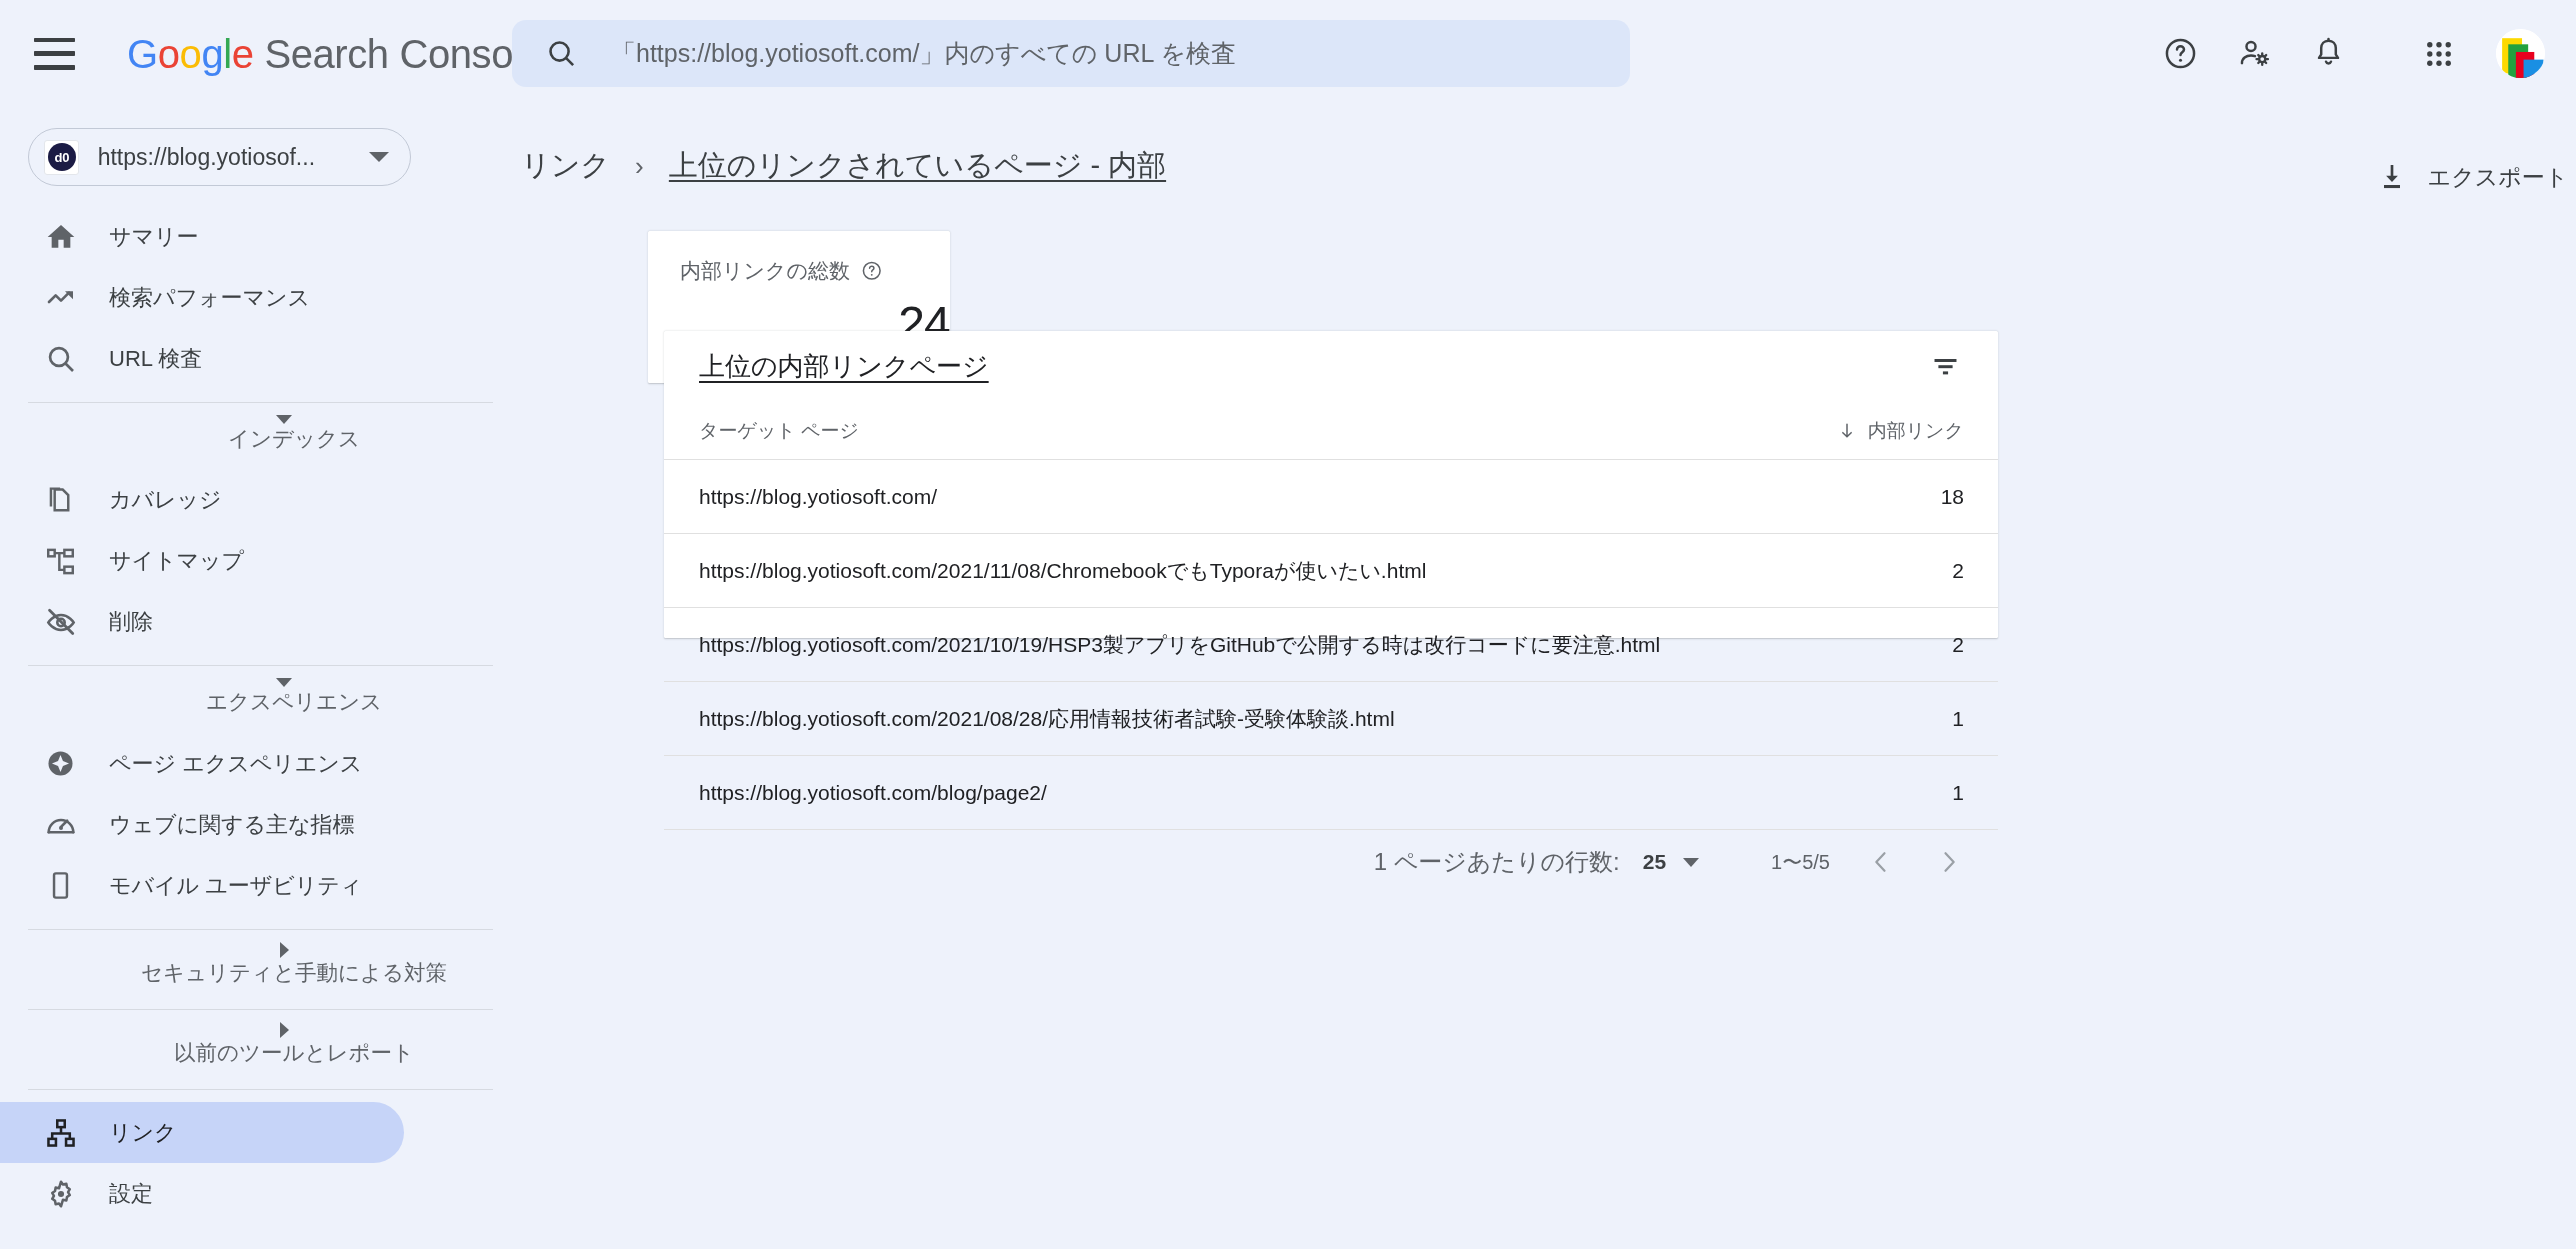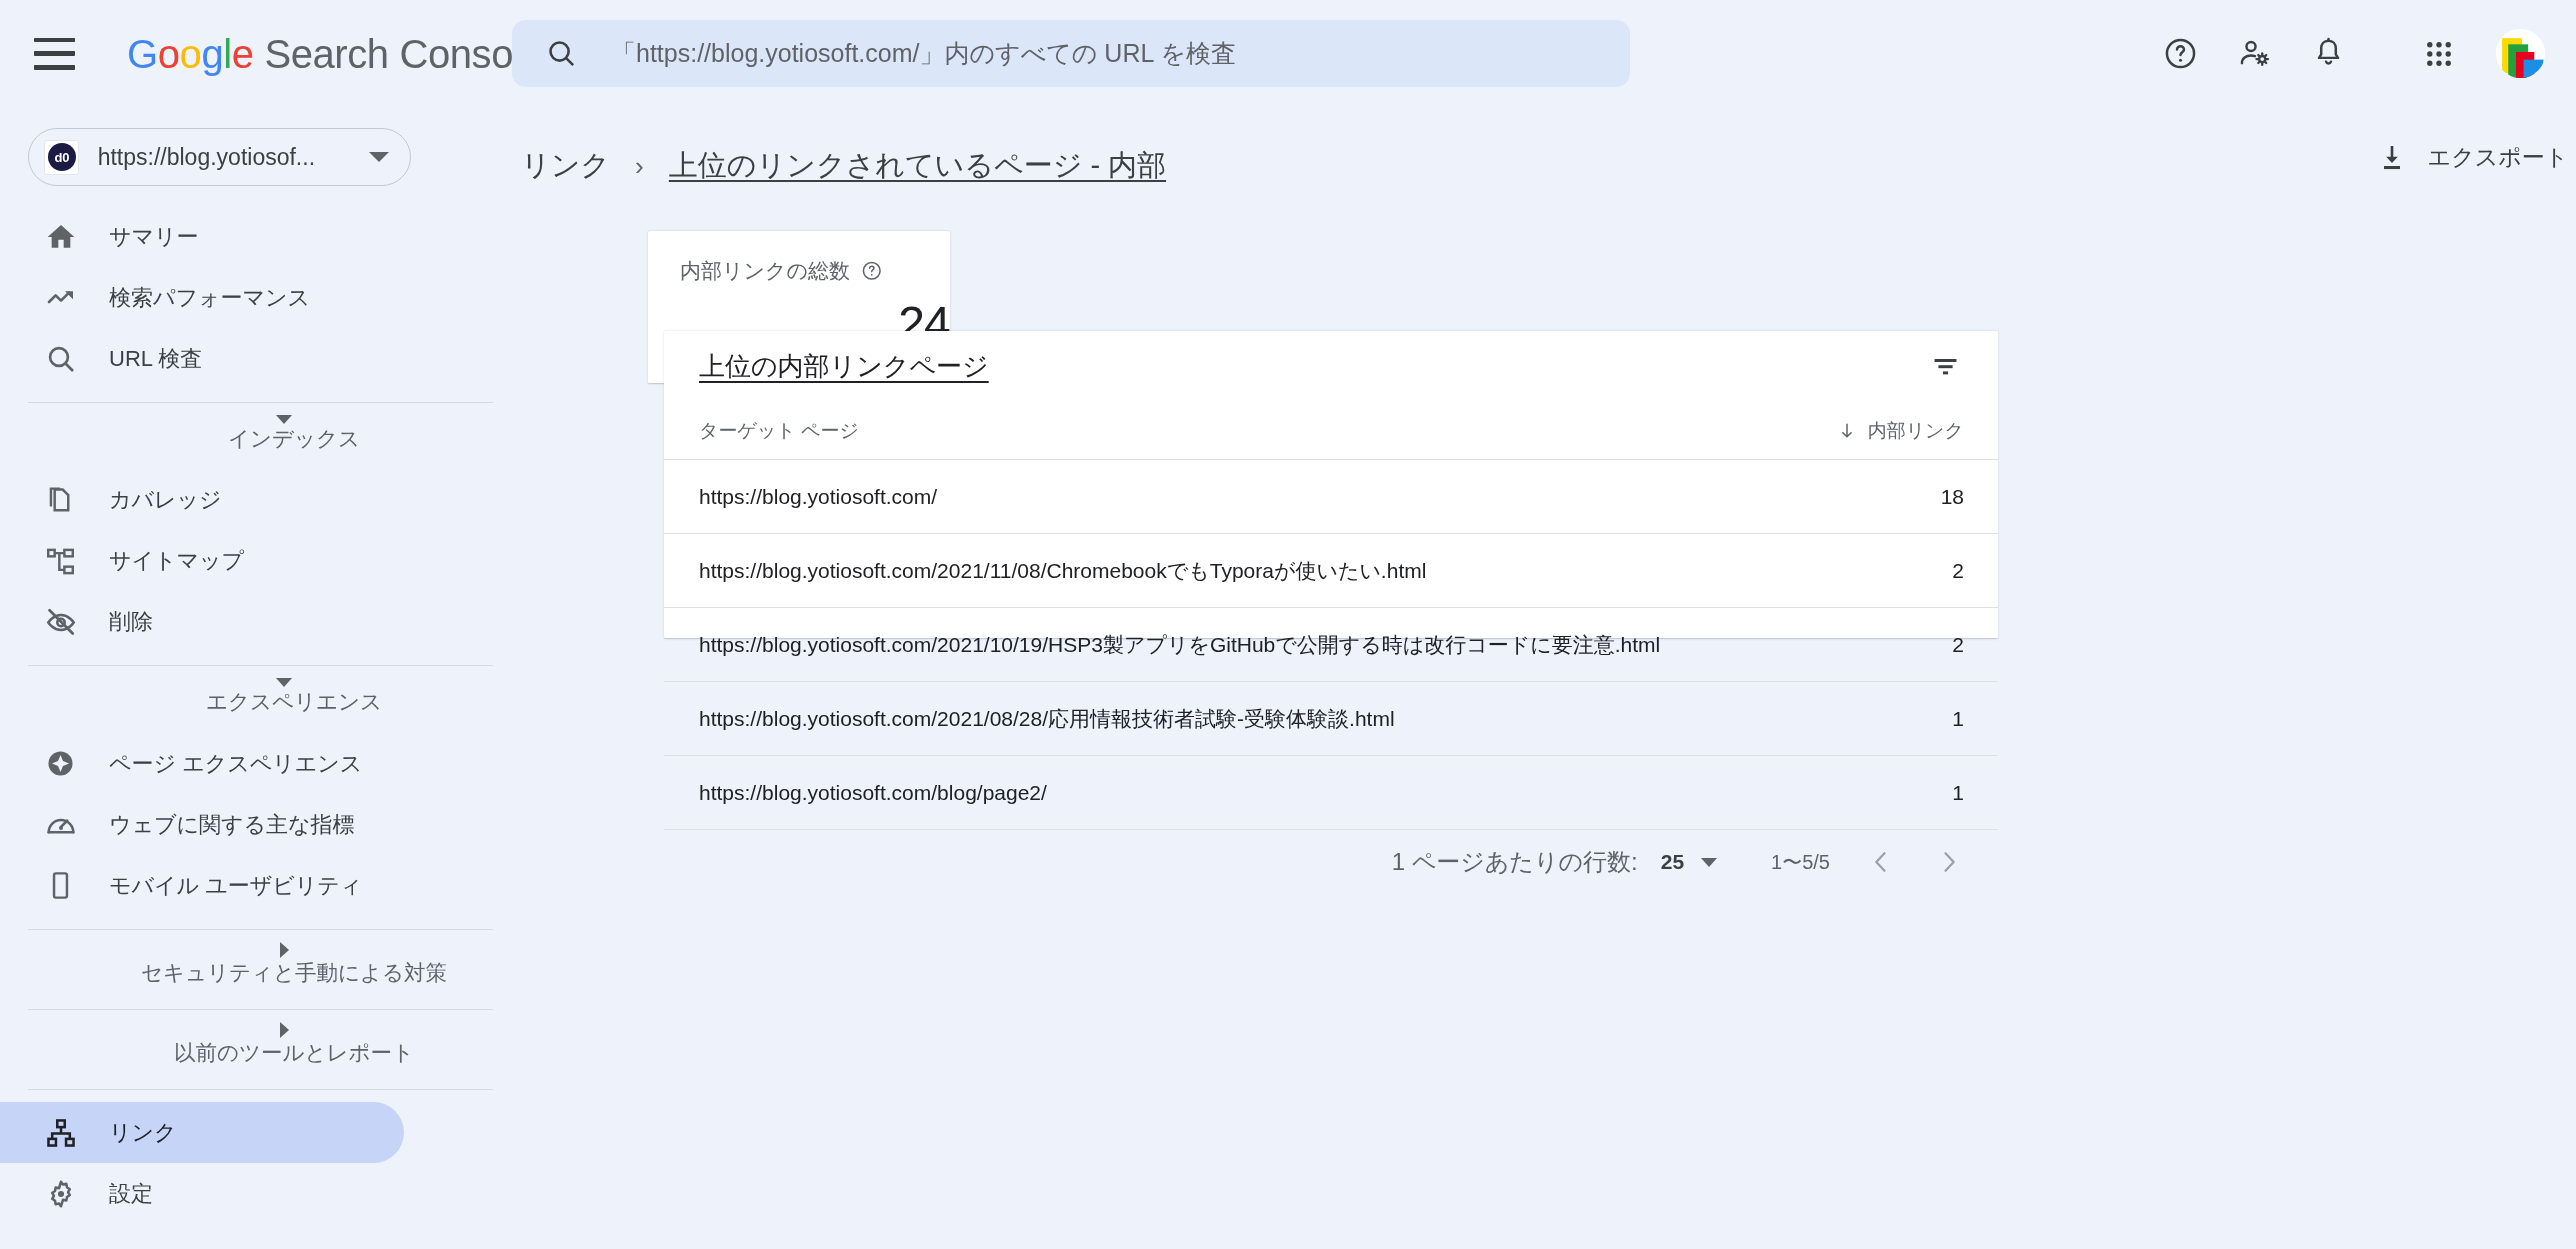--- a/index.html
+++ b/index.html
@@ -219,21 +219,21 @@
   }
   .crumb-current {
     text-decoration: underline;
     text-underline-offset: 5.4px;
     cursor: pointer;
   }
   .exportbtn {
     position: absolute;
     right: 7.7px; top: 18.4px;
     height: 51px;
-    display: flex; align-items: flex-start;
+    display: flex; align-items: flex-end;
     cursor: pointer;
   }
   .exportbtn .elabel {
     margin-left: 20px;
     font-size: 23px; color: #3c4043;
   }
 
   
   .metric {
     position: absolute;
@@ -319,21 +319,21 @@
     cursor: pointer;
   }
   .tfoot .rppcaret {
     margin-left: 17px;
     width: 0; height: 0;
     border-left: 8.4px solid transparent;
     border-right: 8.4px solid transparent;
     border-top: 9.2px solid #5f6368;
     cursor: pointer;
   }
-  .tfoot .range { margin-left: 54px; font-size: 20px; color: #5f6368; }
+  .tfoot .range { margin-left: 72px; font-size: 20px; color: #5f6368; }
   .tfoot .pbtn {
     margin-left: 34px;
     width: 34px; height: 34px;
     display: flex; align-items: center; justify-content: center;
     cursor: pointer;
   }
   .tfoot .pbtn:first-of-type { margin-left: 51px; }
 </style>
 </head>
 <body>

